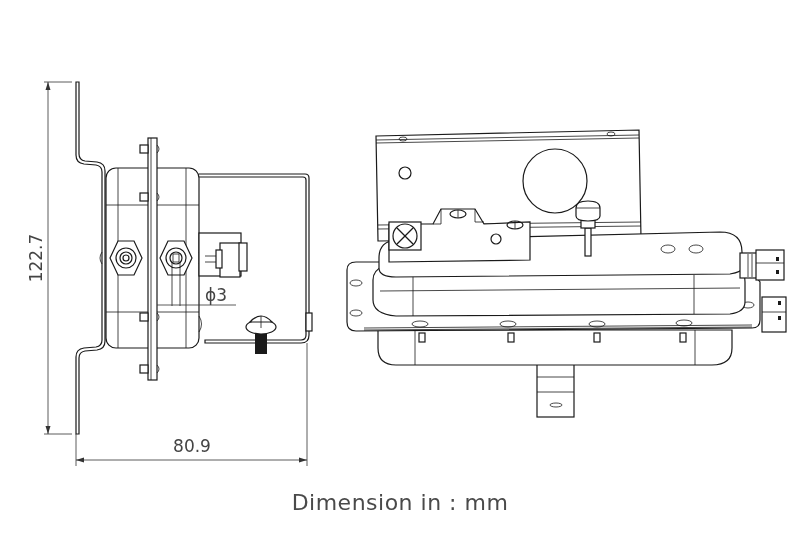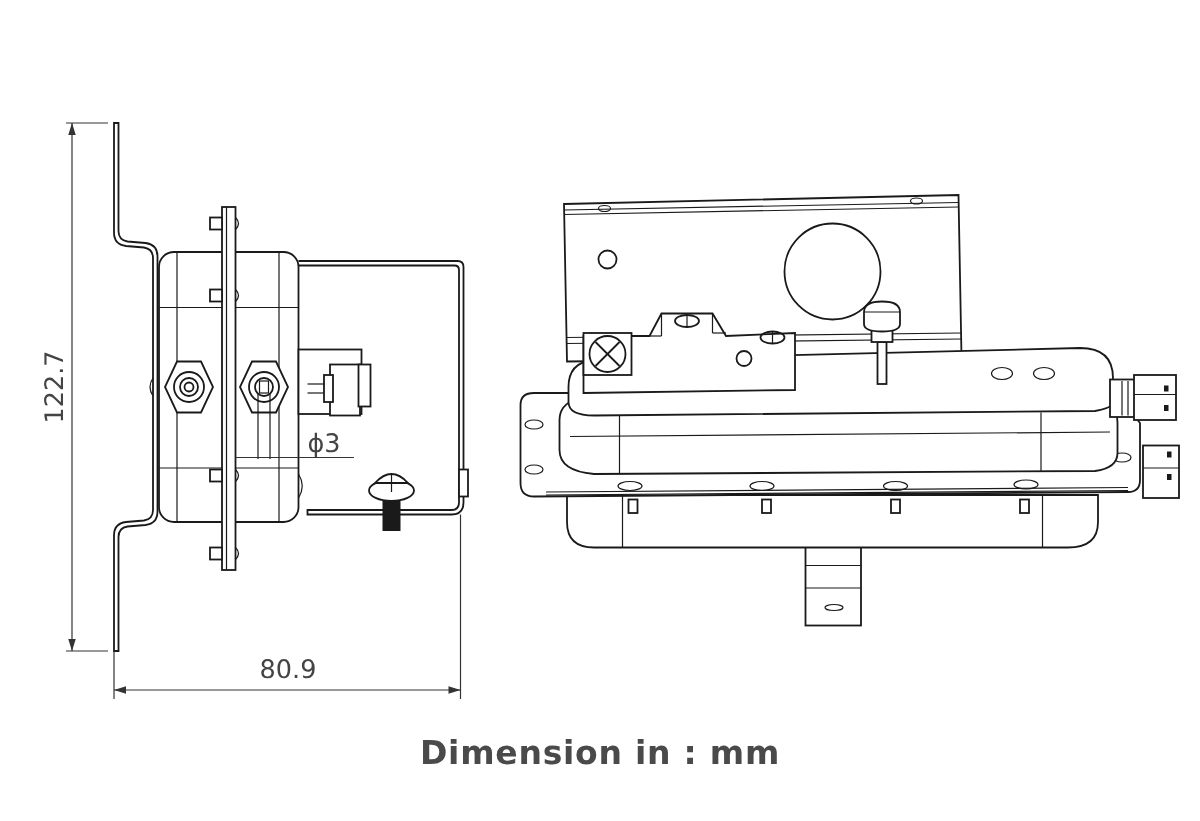--- a/index.html
+++ b/index.html
@@ -5,21 +5,21 @@
   html, body { margin:0; padding:0; background:#ffffff; }
   body { width:800px; height:547px; position:relative; overflow:hidden; font-family:"DejaVu Sans", sans-serif; }
   svg { position:absolute; left:0; top:0; }
   .ln { fill:none; stroke:#1a1a1a; stroke-width:1.2; }
   .thin { fill:none; stroke:#1a1a1a; stroke-width:0.8; }
   .fillw { fill:#ffffff; stroke:#1a1a1a; stroke-width:1.2; }
   .dim { fill:none; stroke:#333; stroke-width:0.8; }
   .dimtxt { font-family:"DejaVu Sans", sans-serif; font-size:17px; fill:#444; }
   .caption {
     position:absolute; left:0; width:800px; top:490px; text-align:center;
-    font-family:"DejaVu Sans", sans-serif; font-size:22px; color:#4a4a4a; letter-spacing:0.5px; font-weight:700;
+    font-family:"DejaVu Sans", sans-serif; font-size:22px; color:#4a4a4a; letter-spacing:0.5px; font-weight:400;
   }
 </style>
 </head>
 <body>
 
 <svg width="800" height="547" viewBox="0 0 800 547">
 
   <g>
 
     <line class="dim" x1="44" y1="82" x2="72" y2="82"></line>

